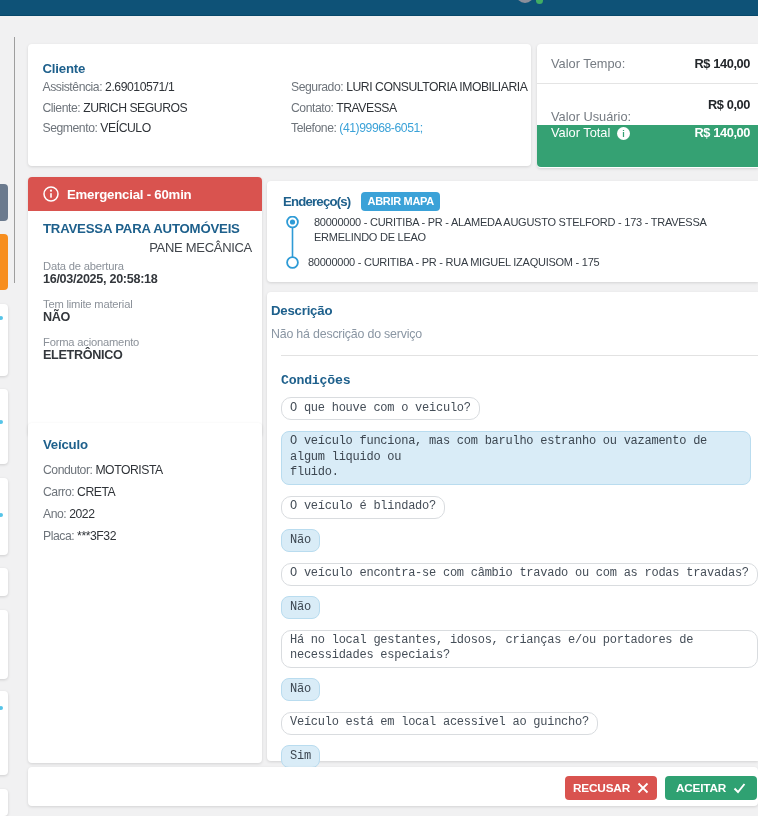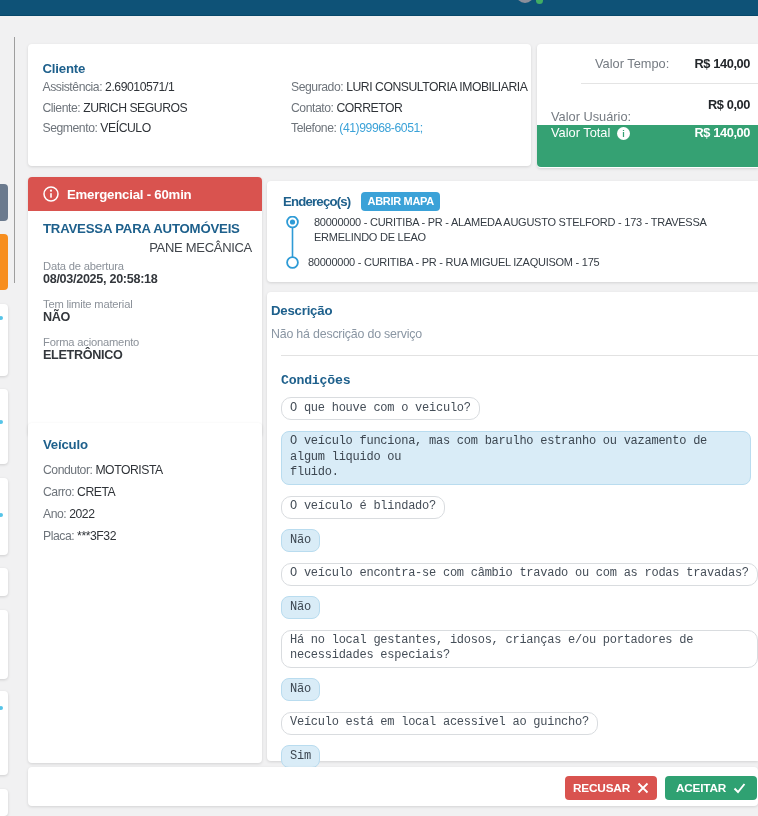--- a/index.html
+++ b/index.html
@@ -54,27 +54,27 @@
 
 <div class="card" style="left:28px;top:44px;width:503px;height:122px;padding:17px 14px 0 14.5px;">
   <div class="h">Cliente</div>
   <div style="position:absolute;left:14.5px;top:37px;">
     <div class="row"><span class="lbl">Assistência: </span><span class="val">2.69010571/1</span></div>
     <div class="row"><span class="lbl">Cliente: </span><span class="val">ZURICH SEGUROS</span></div>
     <div class="row"><span class="lbl">Segmento: </span><span class="val">VEÍCULO</span></div>
   </div>
   <div style="position:absolute;left:263px;top:37px;letter-spacing:-0.75px;">
     <div class="row"><span class="lbl">Segurado: </span><span class="val">LURI CONSULTORIA IMOBILIARIA</span></div>
-    <div class="row"><span class="lbl">Contato: </span><span class="val">CORRETOR</span></div>
+    <div class="row"><span class="lbl">Contato: </span><span class="val">TRAVESSA</span></div>
     <div class="row"><span class="lbl">Telefone: </span><span style="color:#3ba2d8;">(41)99968-6051;</span></div>
   </div>
 </div>
 
 <div class="card" style="left:537px;top:44px;width:221px;height:124px;border-radius:4px 0 0 4px;">
-  <div style="height:40px;border-bottom:1px solid #e4e4e4;padding:0 8px 0 14px;display:flex;align-items:center;justify-content:space-between;margin-left:44px;">
+  <div style="height:40px;border-bottom:1px solid #e4e4e4;padding:0 8px 0 14px;display:flex;align-items:center;justify-content:space-between;">
     <span class="lbl" style="font-size:12.8px;color:#757b82;">Valor Tempo:</span>
       <span style="font-weight:bold;color:#23272b;font-size:12.8px;letter-spacing:-0.4px;">R$ 140,00</span>
   </div>
   <div style="height:41px;padding:0 8px 0 14px;display:flex;align-items:center;justify-content:space-between;">
     <span class="lbl" style="font-size:12.8px;color:#757b82;margin-top:24px;">Valor Usuário:</span>
       <span style="font-weight:bold;color:#23272b;font-size:12.8px;letter-spacing:-0.4px;">R$ 0,00</span>
   </div>
   <div style="height:42px;background:#35a173;border-radius:0 0 0 4px;padding:0 8px 0 14px;display:flex;justify-content:space-between;color:#fff;">
     <span style="font-size:12.8px;">Valor Total&nbsp;&nbsp;<svg width="13" height="13" viewBox="0 0 13 13" style="vertical-align:-2.5px">
           <circle cx="6.5" cy="6.5" r="6.5" fill="#fff"></circle>
@@ -91,21 +91,21 @@
         <circle cx="8" cy="4.7" r="1.1" fill="#fff"></circle>
         <rect x="7.2" y="6.9" width="1.6" height="5" rx="0.8" fill="#fff"></rect>
       </svg>
     <span style="font-weight:bold;font-size:13.2px;margin-left:8px;letter-spacing:-0.2px;">Emergencial - 60min</span>
   </div>
   <div style="padding:10px 10px 0 15px;">
     <div class="h" style="margin-bottom:4px;">TRAVESSA PARA AUTOMÓVEIS</div>
     <div style="font-size:13px;color:#40454b;letter-spacing:-0.3px;text-align:right;">PANE MECÂNICA</div>
     <div style="margin-top:5px;">
         <div class="slbl">Data de abertura</div>
-        <div class="sval">08/03/2025, 20:58:18</div>
+        <div class="sval">16/03/2025, 20:58:18</div>
       </div>
     <div style="margin-top:12px;">
         <div class="slbl">Tem limite material</div>
         <div class="sval">NÃO</div>
       </div>
     <div style="margin-top:12px;">
         <div class="slbl">Forma acionamento</div>
         <div class="sval">ELETRÔNICO</div>
       </div>
   </div>

